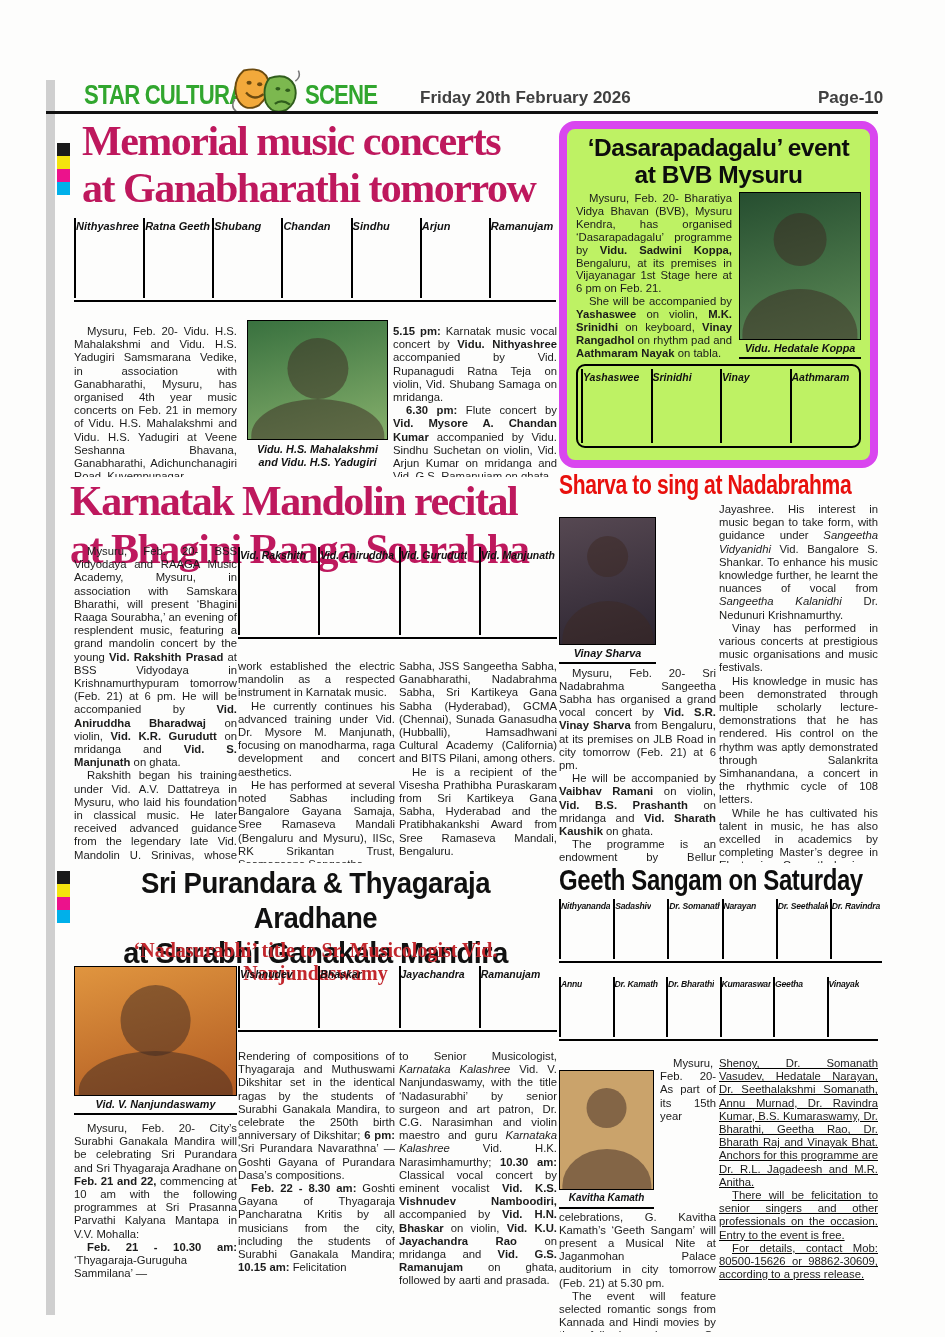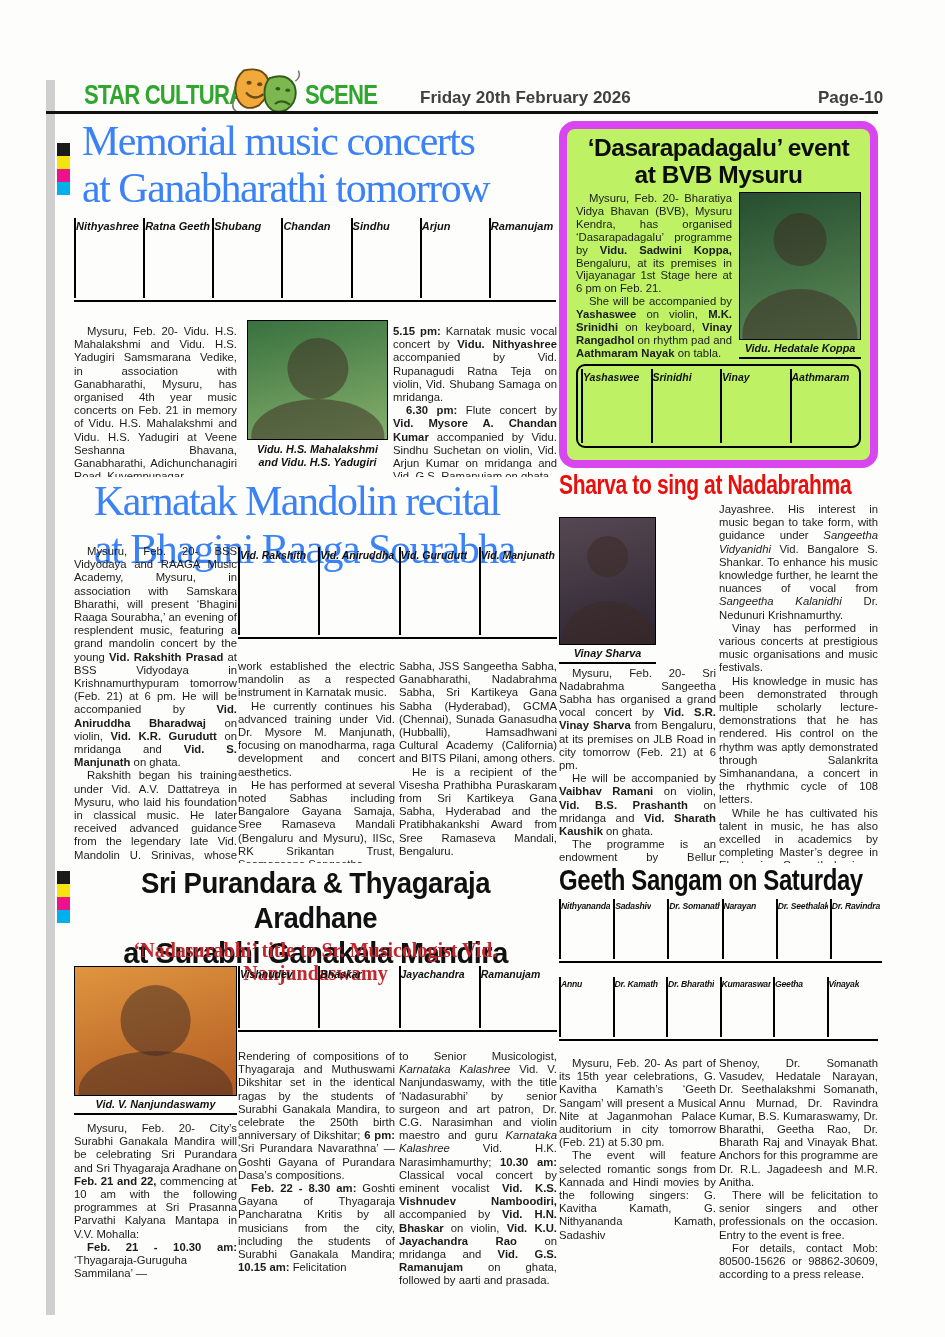--- a/index.html
+++ b/index.html
@@ -6,21 +6,21 @@
   body{width:945px;height:1337px;position:relative;background:#fdfdfc;font-family:"Liberation Sans",sans-serif;overflow:hidden;}
   .abs{position:absolute;}
   
   .regbar{background:#cfcfcf;}
   .csq{width:13px;height:13px;}
   
   .brand{font-weight:800;letter-spacing:-1px;transform:scaleX(.82);transform-origin:left top;white-space:nowrap;}
   .mast-meta{font-weight:700;color:#404040;font-size:17px;white-space:nowrap;}
   .rule{background:#111;}
   
-  .serif-h{font-family:"Liberation Serif",serif;font-weight:400;color:#3b82f6;letter-spacing:-1.5px;white-space:nowrap;}
+  .serif-h{font-family:"Liberation Serif",serif;font-weight:700;color:#be185d;letter-spacing:-1.5px;white-space:nowrap;}
   .cond{display:inline-block;transform-origin:left top;white-space:nowrap;font-weight:800;letter-spacing:-.5px;}
   
   .strip{display:flex;gap:2px;border-bottom:2.5px solid #000;padding-bottom:2px;}
   .cell{flex:1;display:flex;flex-direction:row;min-width:0;}
   .photo{border:1px solid #000;position:relative;overflow:hidden;background:#b9a288;}
   .photo::before{content:"";position:absolute;left:50%;top:14%;width:44%;aspect-ratio:1/1;transform:translateX(-50%);border-radius:50%;background:rgba(59,40,33,.50);}
   .photo::after{content:"";position:absolute;left:50%;bottom:-28%;width:96%;height:62%;transform:translateX(-50%);border-radius:50% 50% 0 0;background:rgba(59,40,33,.50);}
   .fixed-green{background:linear-gradient(165deg,#39713f,#86b06c);}
   .fixed-dkgreen{background:linear-gradient(165deg,#264e30,#5d8b57);}
   .fixed-orange{background:linear-gradient(165deg,#e0953f,#b05a22);}
@@ -147,21 +147,21 @@
         <div class="photo" style="height: 72px; background: rgb(194, 143, 116);"></div>
         <div class="cap" style="font-size:10.5px;">Vinay</div>
       </div>
     <div class="cell">
         <div class="photo" style="height: 72px; background: rgb(154, 168, 135);"></div>
         <div class="cap" style="font-size:10.5px;">Aathmaram</div>
       </div>
   </div>
 </div>
 
-<div class="abs serif-h" style="left:94px;top:477px;font-size:42px;line-height:48px;">
+<div class="abs serif-h" style="left:70px;top:477px;font-size:42px;line-height:48px;">
   <div>Karnatak Mandolin recital</div>
   <div>at Bhagini Raaga Sourabha</div>
 </div>
 
 <div class="abs body" style="left:74px;top:545px;width:163px;height:318px;">
   <p>Mysuru, Feb. 20- BSS Vidyodaya and RAAGA Music Academy, Mysuru, in association with Samskara Bharathi, will present ‘Bhagini Raaga Sourabha,’ an evening of resplendent music, featuring a grand mandolin concert by the young <b>Vid. Rakshith Prasad</b> at BSS Vidyodaya in Krishnamurthypuram tomorrow (Feb. 21) at 6 pm. He will be accompanied by <b>Vid. Aniruddha Bharadwaj</b> on violin, <b>Vid. K.R. Gurudutt</b> on mridanga and <b>Vid. S. Manjunath</b> on ghata.</p>
   <p>Rakshith began his training under Vid. A.V. Dattatreya in Mysuru, who laid his foundation in classical music. He later received advanced guidance from the legendary late Vid. Mandolin U. Srinivas, whose pioneering</p>
 </div>
 <div class="abs strip" style="left:238px;top:547px;width:319px;">
   <div class="cell">
@@ -300,20 +300,24 @@
   <div class="cell">
       <div class="photo" style="height: 58px; background: rgb(176, 151, 109);"></div>
       <div class="cap small">Geetha</div>
     </div>
   <div class="cell">
       <div class="photo" style="height: 58px; background: rgb(151, 168, 184);"></div>
       <div class="cap small">Vinayak</div>
     </div>
 </div>
 <div class="abs body" style="left:559px;top:1057px;width:157px;height:275px;">
+  <div class="floatfig" style="width:95px;margin:13px 6px 2px 0;">
+    <div class="photo" style="height: 118px; background: rgb(202, 163, 107);"></div>
+    <div class="figcap underl" style="font-size:10px;padding-top:2px;">Kavitha Kamath</div>
+  </div>
   <p>Mysuru, Feb. 20- As part of its 15th year celebrations, G. Kavitha Kamath’s ‘Geeth Sangam’ will present a Musical Nite at Jaganmohan Palace auditorium in city tomorrow (Feb. 21) at 5.30 pm.</p>
   <p>The event will feature selected romantic songs from Kannada and Hindi movies by the following singers: G. Kavitha Kamath, G. Nithyananda Kamath, Sadashiv</p>
 </div>
-<div class="abs body" style="left:719px;top:1057px;width:159px;height:275px;">
+<div class="abs body" style="left:719px;top:1057px;width:159px;height:275px;text-decoration:underline;">
   <p class="cont">Shenoy, Dr. Somanath Vasudev, Hedatale Narayan,  Dr. Seethalakshmi Somanath, Annu Murnad, Dr. Ravindra Kumar, B.S. Kumaraswamy, Dr. Bharathi, Geetha Rao, Dr. Bharath Raj and Vinayak Bhat. Anchors for this programme are Dr. R.L. Jagadeesh and M.R. Anitha.</p>
   <p>There will be felicitation to senior singers and other professionals on the occasion. Entry to the event is free.</p>
   <p>For details, contact Mob: 80500-15626 or 98862-30609, according to a press release.</p>
 </div>
 
 </body></html>

